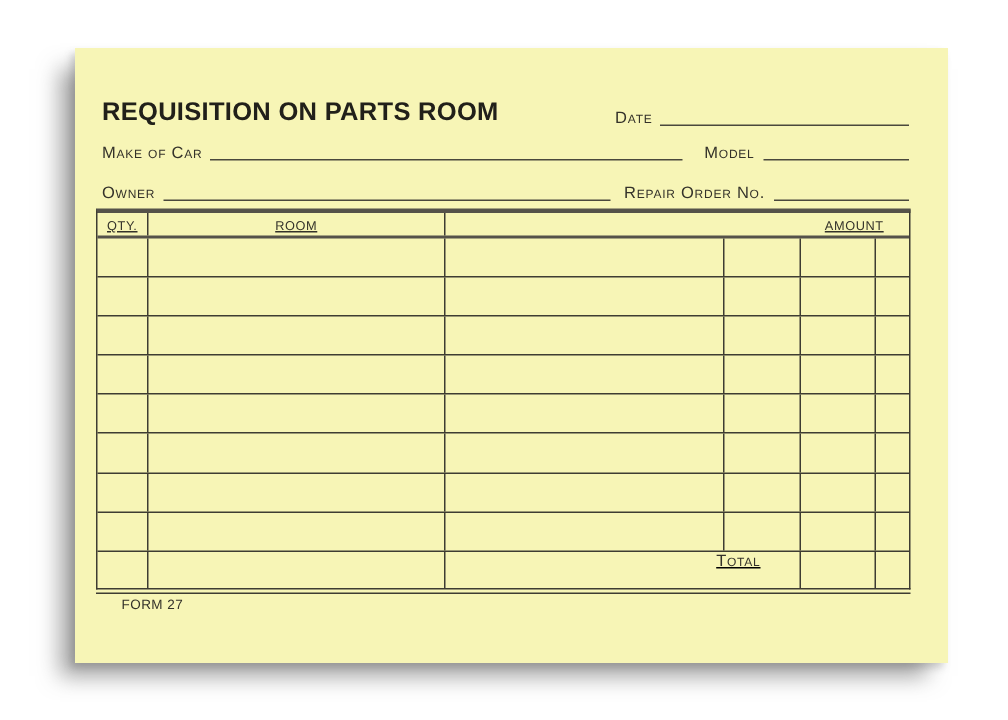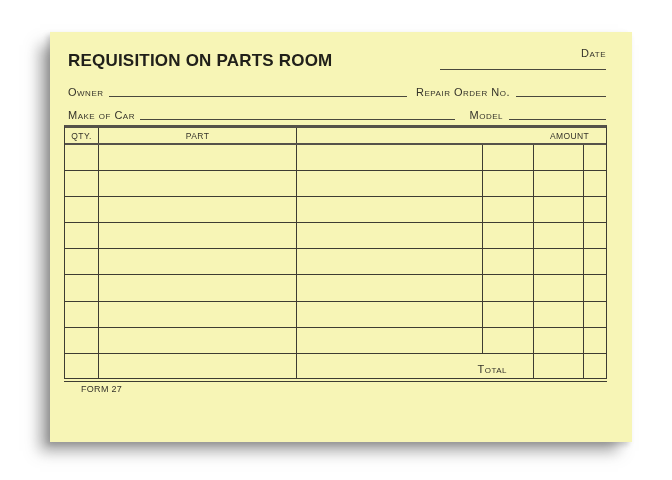--- a/index.html
+++ b/index.html
@@ -26,29 +26,29 @@
     letter-spacing: 0.5px;
     color: var(--text, #34322a);
     white-space: nowrap;
   }
   .rule-line {
     display: inline-block;
     border-bottom: 1.3px solid var(--line, #4a483c);
     height: 11px;
   }
   
-  .hdr-row { display: flex; align-items: flex-end; margin: 3px 0 0 6px; }
+  .hdr-row { display: flex; align-items: flex-end; margin: 21px 0 0 6px; }
   .form-title {
     font-size: 17px;
     font-weight: 700;
     letter-spacing: 0.2px;
     color: var(--title-text, #21201a);
     flex: 1 1 auto;
   }
-  .date-group { display: flex; align-items: flex-end; flex-direction: column; }
+  .date-group { display: flex; align-items: flex-end; }
   .date-group .rule-line { width: 166px; margin-left: 5px; margin-bottom: 1px; }
   
   .field-row { display: flex; align-items: flex-end; margin-left: 6px; }
   .row-owner { margin-top: 15px; }
   .row-make  { margin-top: 11px; }
   .field-row .grow { flex: 1 1 auto; margin: 0 0 1px 5px; }
   .lbl2 { margin-left: 9px; }
   .line-repair { width: 90px; margin-left: 6px; margin-bottom: 1px; }
   .row-make .grow { flex: 1 1 auto; }
   .row-make .lbl2 { margin-left: 15px; }
@@ -59,37 +59,37 @@
     margin: 4px 0 0 2px;
     border-left: 1.5px solid var(--rowline, #3e3c32);
     border-right: 1.5px solid var(--rowline, #3e3c32);
     border-top: 3px solid var(--heavy-rule, #55524a);
     border-bottom: 1.5px solid var(--rowline, #3e3c32);
   }
   .trow {
     display: grid;
     grid-template-columns: 34px 198px 186px 51px 50px 21px;
   }
-  .tcell { border-right: 1.5px solid var(--rowline, #3e3c32); }
+  .tcell { border-right: 1.5px solid var(--rowline, #3e3c32); text-decoration: underline; }
   .tcell:last-child { border-right: none; text-align: center; }
   .thead-row {
     height: 17px;
     border-bottom: 2px solid var(--heavy-rule, #55524a);
   }
   .thead-row .tcell {
     display: flex; align-items: center; justify-content: center;
     font-size: 8.5px; letter-spacing: 0.4px; color: var(--text, #34322a);
   }
   .thead-row .c-article { font-size: 12px; letter-spacing: 0.8px; }
   .thead-row .c-amount { grid-column: 5 / 7; }
   .table-body .trow { height: 26.1px; border-bottom: 1.5px solid var(--rowline, #3e3c32); }
   .total-row { height: 24.5px; }
   .total-row .c-merged {
     grid-column: 3 / 5;
-    display: flex; align-items: flex-end; justify-content: flex-end;
+    display: flex; justify-content: flex-end;
     padding: 0 26px 3px 0;
   }
   .double-rule {
     width: 543px; height: 1.5px;
     margin: 1.5px 0 0 2px;
     background: var(--rowline, #3e3c32);
   }
   
   .ordered-by { margin: 2px 0 0 16px; }
   .ok-row { display: flex; align-items: flex-end; margin-top: 11px; }
@@ -111,38 +111,38 @@
   <div class="card">
 
     <div class="hdr-row">
       <div class="form-title">REQUISITION ON PARTS ROOM</div>
       <div class="date-group">
         <span class="sc">Date</span>
         <span class="rule-line"></span>
       </div>
     </div>
 
+    <div class="field-row row-make">
+      <span class="sc">Make of Car</span>
+      <span class="rule-line grow"></span>
+      <span class="sc lbl2">Model</span>
+      <span class="rule-line line-model"></span>
+    </div>
+
     <div class="field-row row-owner">
       <span class="sc">Owner</span>
       <span class="rule-line grow"></span>
       <span class="sc lbl2">Repair Order No.</span>
       <span class="rule-line line-repair"></span>
     </div>
 
-    <div class="field-row row-make">
-      <span class="sc">Make of Car</span>
-      <span class="rule-line grow"></span>
-      <span class="sc lbl2">Model</span>
-      <span class="rule-line line-model"></span>
-    </div>
-
     <div class="table-wrap">
       <div class="trow thead-row">
         <div class="tcell c-qty">QTY.</div>
-        <div class="tcell c-price">PART</div>
+        <div class="tcell c-price">ROOM</div>
         <div class="tcell c-amount">AMOUNT</div>
       </div>
 
       <div class="table-body">
           <div class="trow">
             <div class="tcell c-qty"></div>
             <div class="tcell c-part-no"></div>
             <div class="tcell c-article"></div>
             <div class="tcell c-price"></div>
             <div class="tcell c-amount-dollars"></div>

